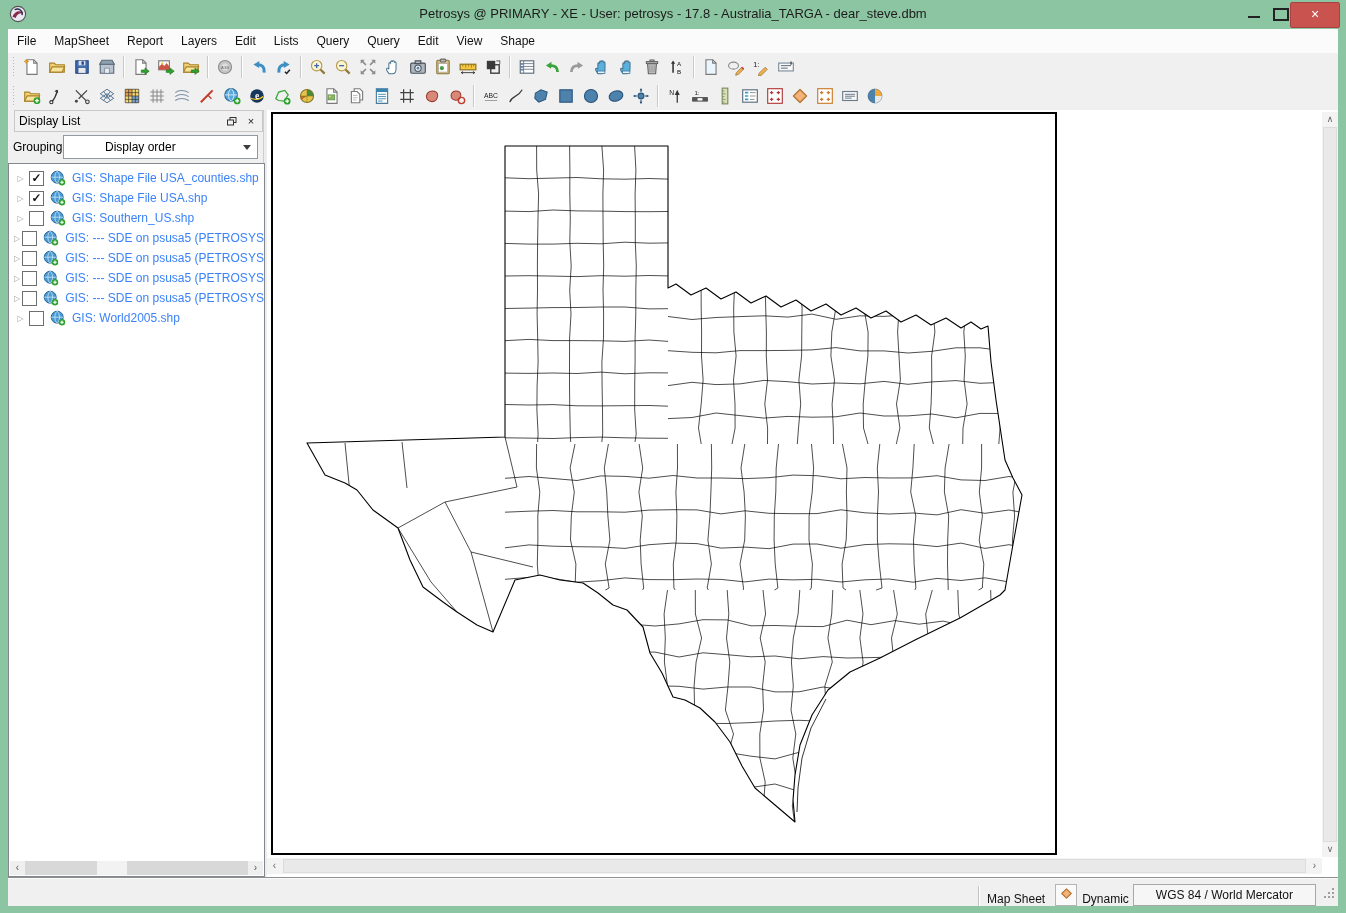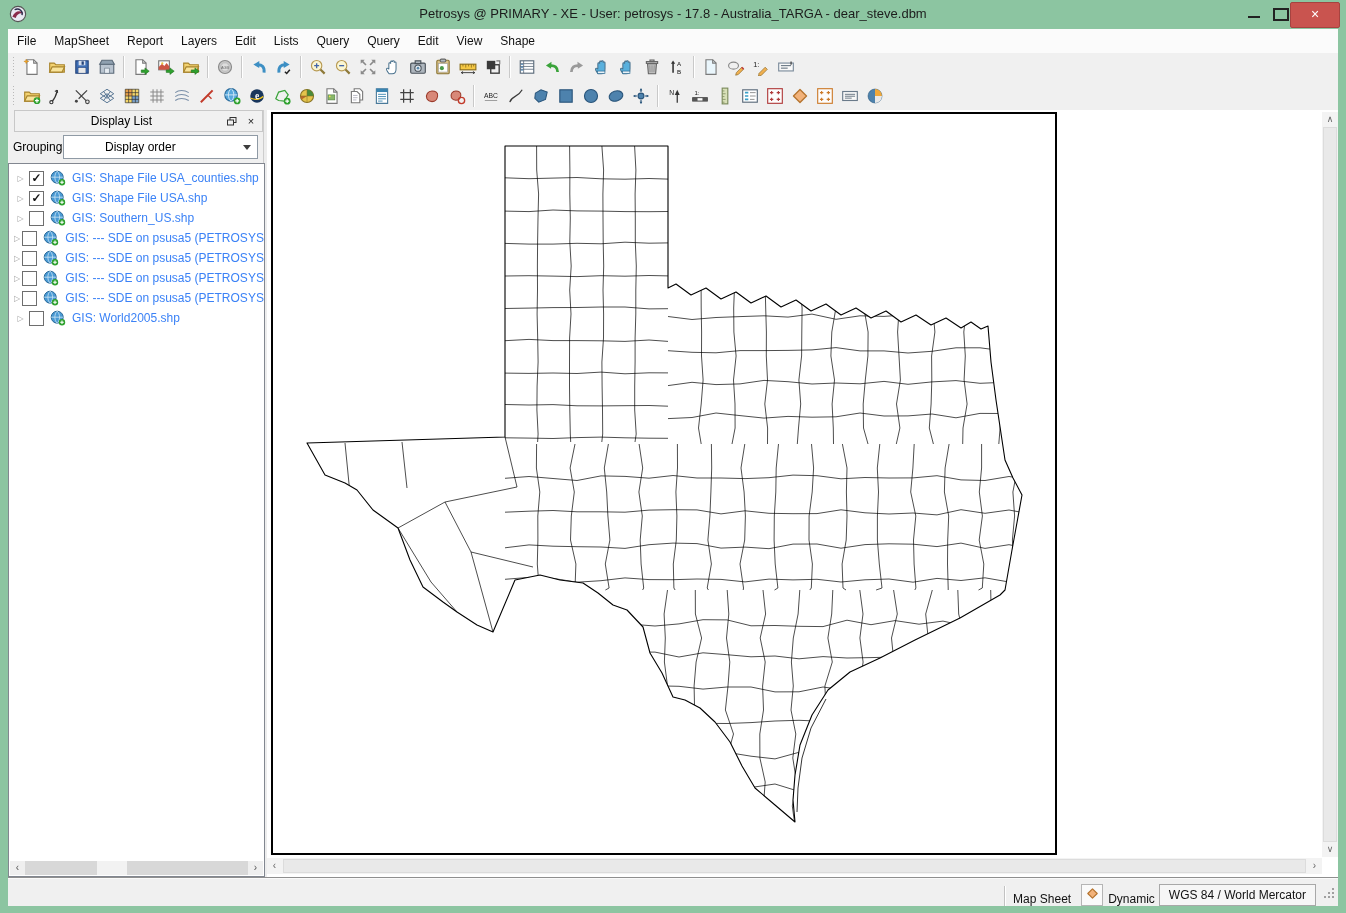--- a/index.html
+++ b/index.html
@@ -20,21 +20,21 @@
   #tb1{top:53px;}
   #tb2{top:81px;height:29px;}
   .tb-grip{width:4px;height:20px;margin:0 4px 0 3px;background:repeating-linear-gradient(180deg,#b9b9b9 0 1px,transparent 1px 3px);background-size:1px 100%;background-repeat:no-repeat;background-position:center;}
   .tb-sep{width:1px;height:22px;background:#c9c9c9;box-shadow:1px 0 0 #ffffff;margin:0 4px;}
   .tbtn{width:25px;height:25px;display:flex;align-items:center;justify-content:center;}
   .tbtn .icon{display:flex;width:18px;height:18px;}
   
   #client{position:absolute;left:8px;right:8px;top:110px;height:767px;background:#ededed;}
   
   #dock{position:absolute;left:0;top:0;width:255px;height:767px;background:#f0f0f0;border-right:1px solid #cdcdcd;}
-  #dock-title{position:absolute;left:6px;top:0;right:0;height:20px;background:#f1f1f1;border:1px solid #c8c8c8;display:flex;align-items:center;text-align:center;}
+  #dock-title{position:absolute;left:6px;top:0;right:0;height:20px;background:#f1f1f1;border:1px solid #c8c8c8;display:flex;align-items:center;}
   #dock-title-text{font-size:12px;margin-left:4px;flex:1;}
   .dock-btn{width:16px;height:15px;display:flex;align-items:center;justify-content:center;font-size:11px;color:#222;margin-right:3px;}
   #grouping-row{position:absolute;left:0;top:21px;right:0;height:31px;display:flex;align-items:center;}
   #grouping-label{font-size:12px;margin-left:5px;}
   #grouping-combo{position:absolute;left:55px;right:5px;height:22px;top:4px;background:#fff;border:1px solid #8f9aa5;display:flex;align-items:center;padding-left:35px;}
   #grouping-value{font-size:12px;margin-left:6px;flex:1;}
   #combo-arrow{width:0;height:0;border-left:4px solid transparent;border-right:4px solid transparent;border-top:5px solid #3d3d3d;margin-right:6px;}
   #listbox{position:absolute;left:0;top:53px;width:255px;height:712px;background:#fff;border:1px solid #828790;overflow:hidden;}
   .row{height:20px;display:flex;align-items:center;white-space:nowrap;}
   .row:first-child{margin-top:4px;}
@@ -56,21 +56,21 @@
   #map-hscroll{position:absolute;left:0;top:748px;right:16px;height:16px;background:#f3f3f3;display:flex;}
   .harrow{width:15px;height:16px;font-size:10px;line-height:16px;text-align:center;color:#666;flex:none;}
   #map-htrack{flex:1;position:relative;background:#f3f3f3;}
   #map-hthumb{position:absolute;left:1px;right:1px;top:1px;bottom:1px;background:#e9e9e9;border:1px solid #dcdcdc;}
   
   #statusbar{position:absolute;left:8px;right:8px;top:877px;height:28px;background:#f0f0f0;border-top:1px solid #8f8f8f;box-shadow:inset 0 1px 0 #fafafa;display:flex;align-items:flex-end;justify-content:flex-end;font-size:12px;color:#111;}
   .vsep{width:1px;height:20px;background:#c2c2c2;box-shadow:1px 0 0 #fff;margin:0 8px;}
   #sb-mapsheet{margin-right:10px;}
   #sb-chip{width:20px;height:20px;border:1px solid #b5b5b5;background:#fafafa;display:flex;align-items:center;justify-content:center;margin-right:5px;}
   #sb-dynamic{margin-right:4px;}
-  #sb-crs{height:20px;line-height:20px;padding:0 9px;border:1px solid #a8a8a8;background:#f6f6f6;margin-right:22px;}
+  #sb-crs{height:20px;line-height:20px;padding:0 22px;border:1px solid #a8a8a8;background:#f6f6f6;margin-right:22px;}
   #sb-grip{position:absolute;right:2px;bottom:3px;}
 </style>
 </head>
 <body>
 
 <div id="win">
   <div id="titlebar">
     <span id="appicon"><svg width="18" height="18" viewBox="0 0 16 16">
           <circle cx="8" cy="8" r="6.8" fill="#e9e9f2" stroke="#555"></circle>
           <path d="M3 10.5c1.8-5.5 7.5-6.5 9.7-3-2.8-.8-5.6.2-6.7 4z" fill="#8a2a4a"></path>

